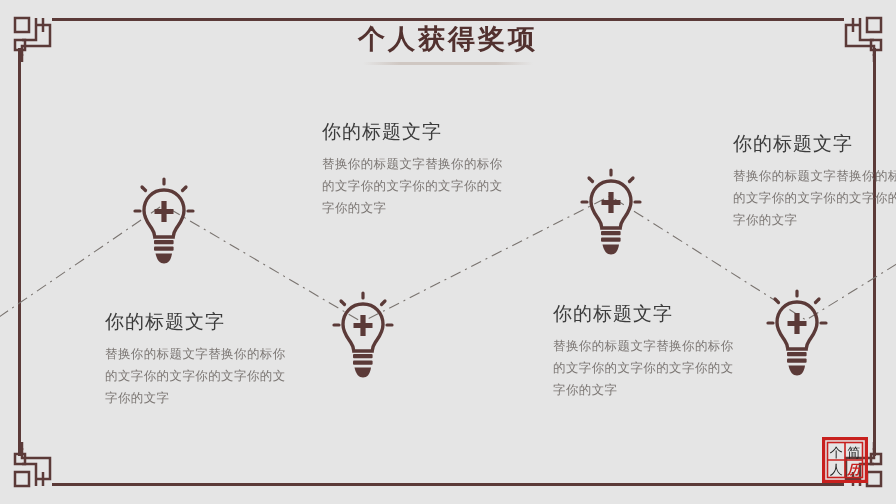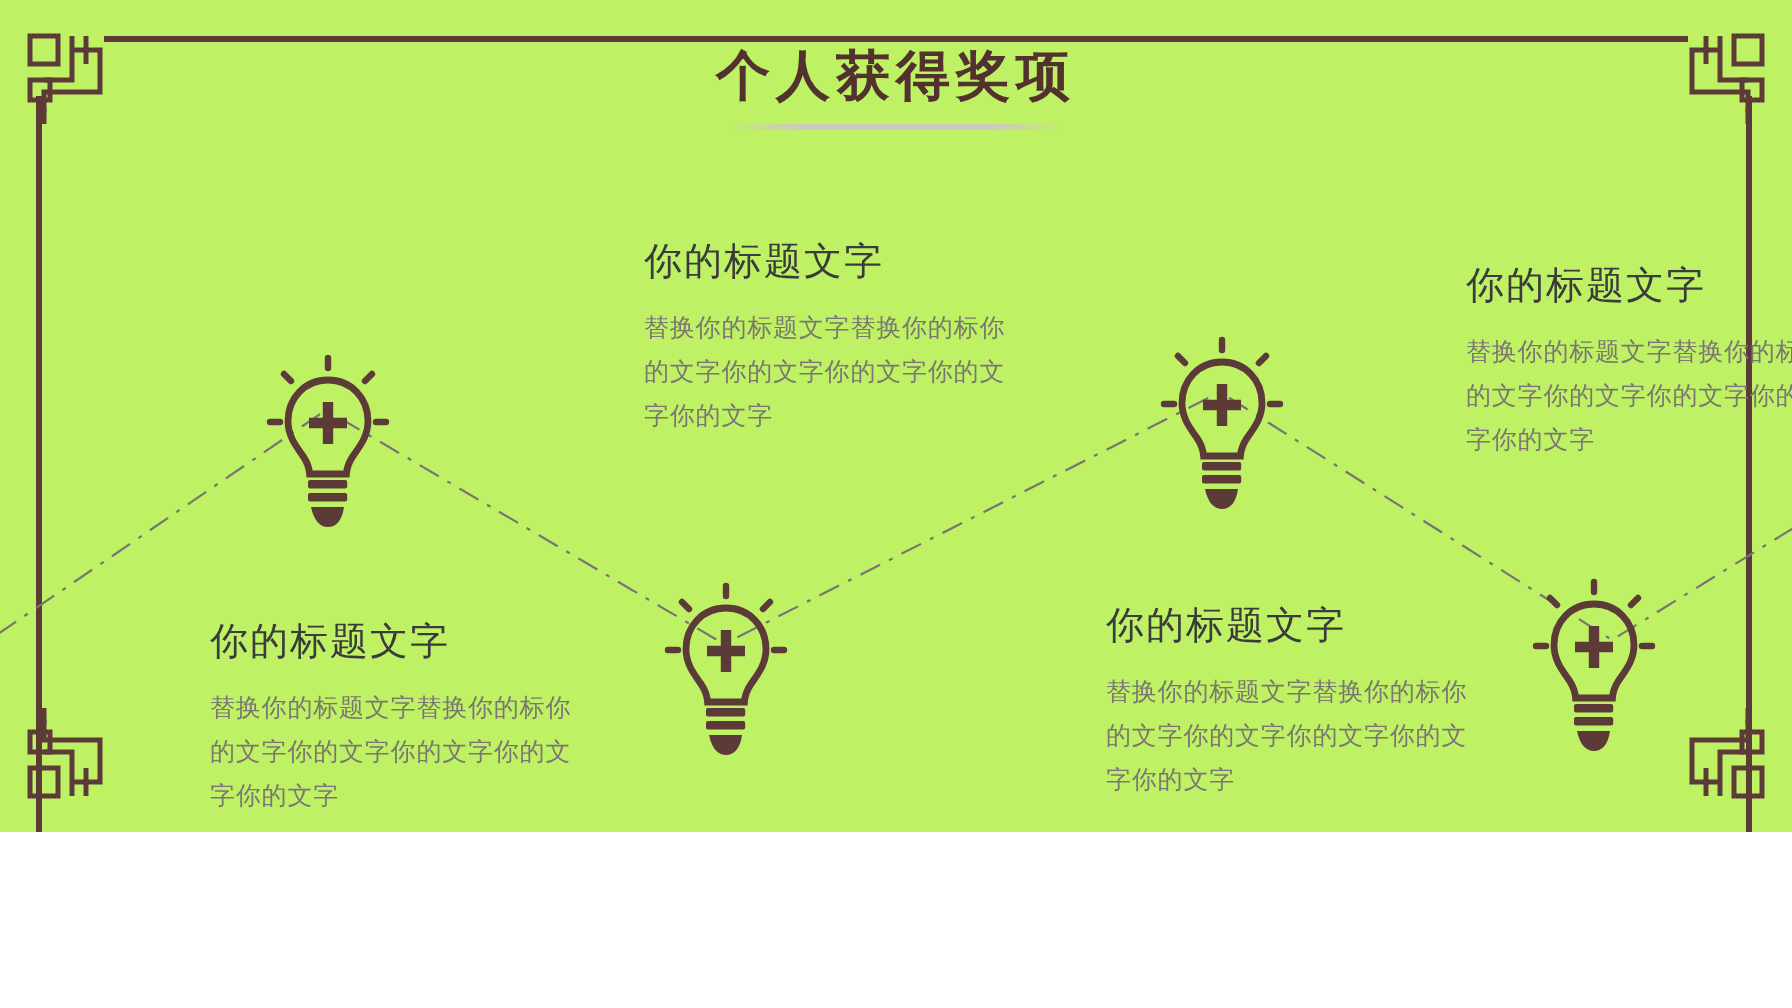--- a/index.html
+++ b/index.html
@@ -2,22 +2,22 @@
 <html><head>
 <meta charset="utf-8">
 <style>
   html,body{margin:0;padding:0;}
   body{
     width:896px;height:504px;overflow:hidden;
     background:#ffffff;
     font-family:"Liberation Sans","DejaVu Sans",sans-serif;
   }
   #slide{
-    position:relative;width:896px;height:416px;
-    background:#bef264;
+    position:relative;width:896px;height:504px;
+    background:#e5e5e5;
     overflow:hidden;
   }
 
   
   .frame-line{position:absolute;background:#5b3a38;}
   .frame-top{left:52px;top:18px;width:792px;height:2.5px;}
   .frame-bottom{left:52px;top:483px;width:792px;height:2.5px;}
   .frame-left{left:18px;top:48px;width:2.5px;height:408px;}
   .frame-right{left:873px;top:48px;width:2.5px;height:408px;}
 

